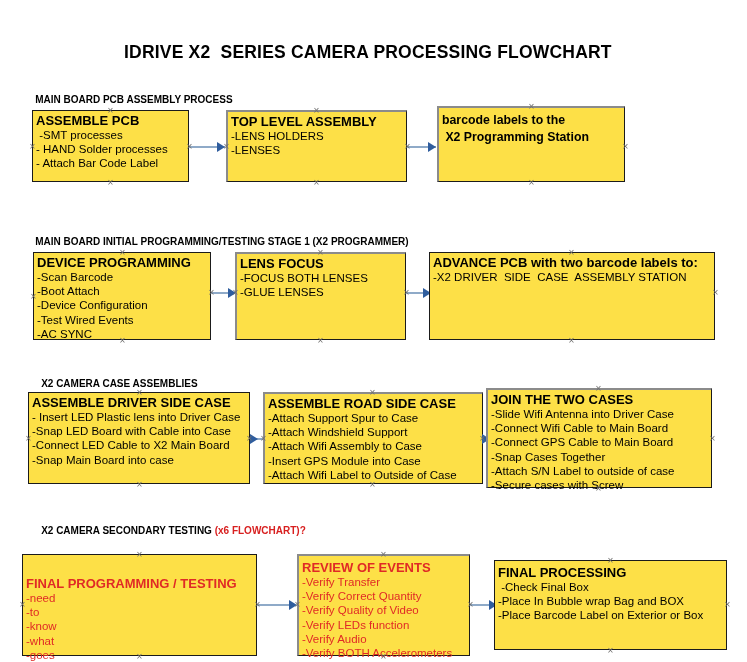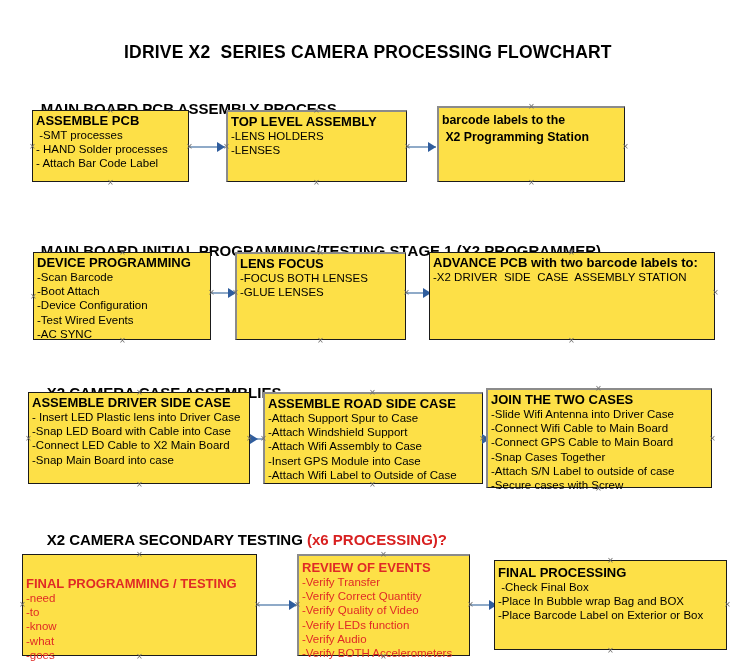--- a/index.html
+++ b/index.html
@@ -15,21 +15,21 @@
 
   .title{
     position:absolute;
     font-size:17.5px;
     font-weight:bold;
     letter-spacing:.2px;
     white-space:pre;
   }
   .section-head{
     position:absolute;
-    font-size:15px;
+    font-size:10px;
     font-weight:bold;
     white-space:pre;
   }
   .section-head .red{color:#d82020;}
 
   .box{
     position:absolute;
     background:#fde047;
     border:1.5px solid #1b1b1b;
     box-sizing:border-box;
@@ -229,21 +229,21 @@
       <div class="bx-line">-Snap Cases Together</div>
       <div class="bx-line">-Attach S/N Label to outside of case</div>
       <div class="bx-line">-Secure cases with Screw</div>
     </div>
   </div>
   <div class="xh" style="left:594px;top:360px;"></div>
   <div class="xh" style="left:594px;top:460px;"></div>
   <div class="xh" style="left:708px;top:410px;"></div>
 
   <div class="section-head" style="left:30px;top:490px;">
-    <span>X2 CAMERA SECONDARY TESTING </span><span class="red">(x6 PROCESSING)?</span>
+    <span>X2 CAMERA SECONDARY TESTING </span><span class="red">(x6 FLOWCHART)?</span>
   </div>
 
   <div class="box red-box" style="left:22px;top:530px;width:235px;height:102px;">
     <div class="box-inner" style="top:21px;">
       <div class="bx-title">FINAL PROGRAMMING / TESTING</div>
       <div class="bx-line">-need</div>
       <div class="bx-line">-to</div>
       <div class="bx-line">-know</div>
       <div class="bx-line">-what</div>
       <div class="bx-line">-goes</div>

